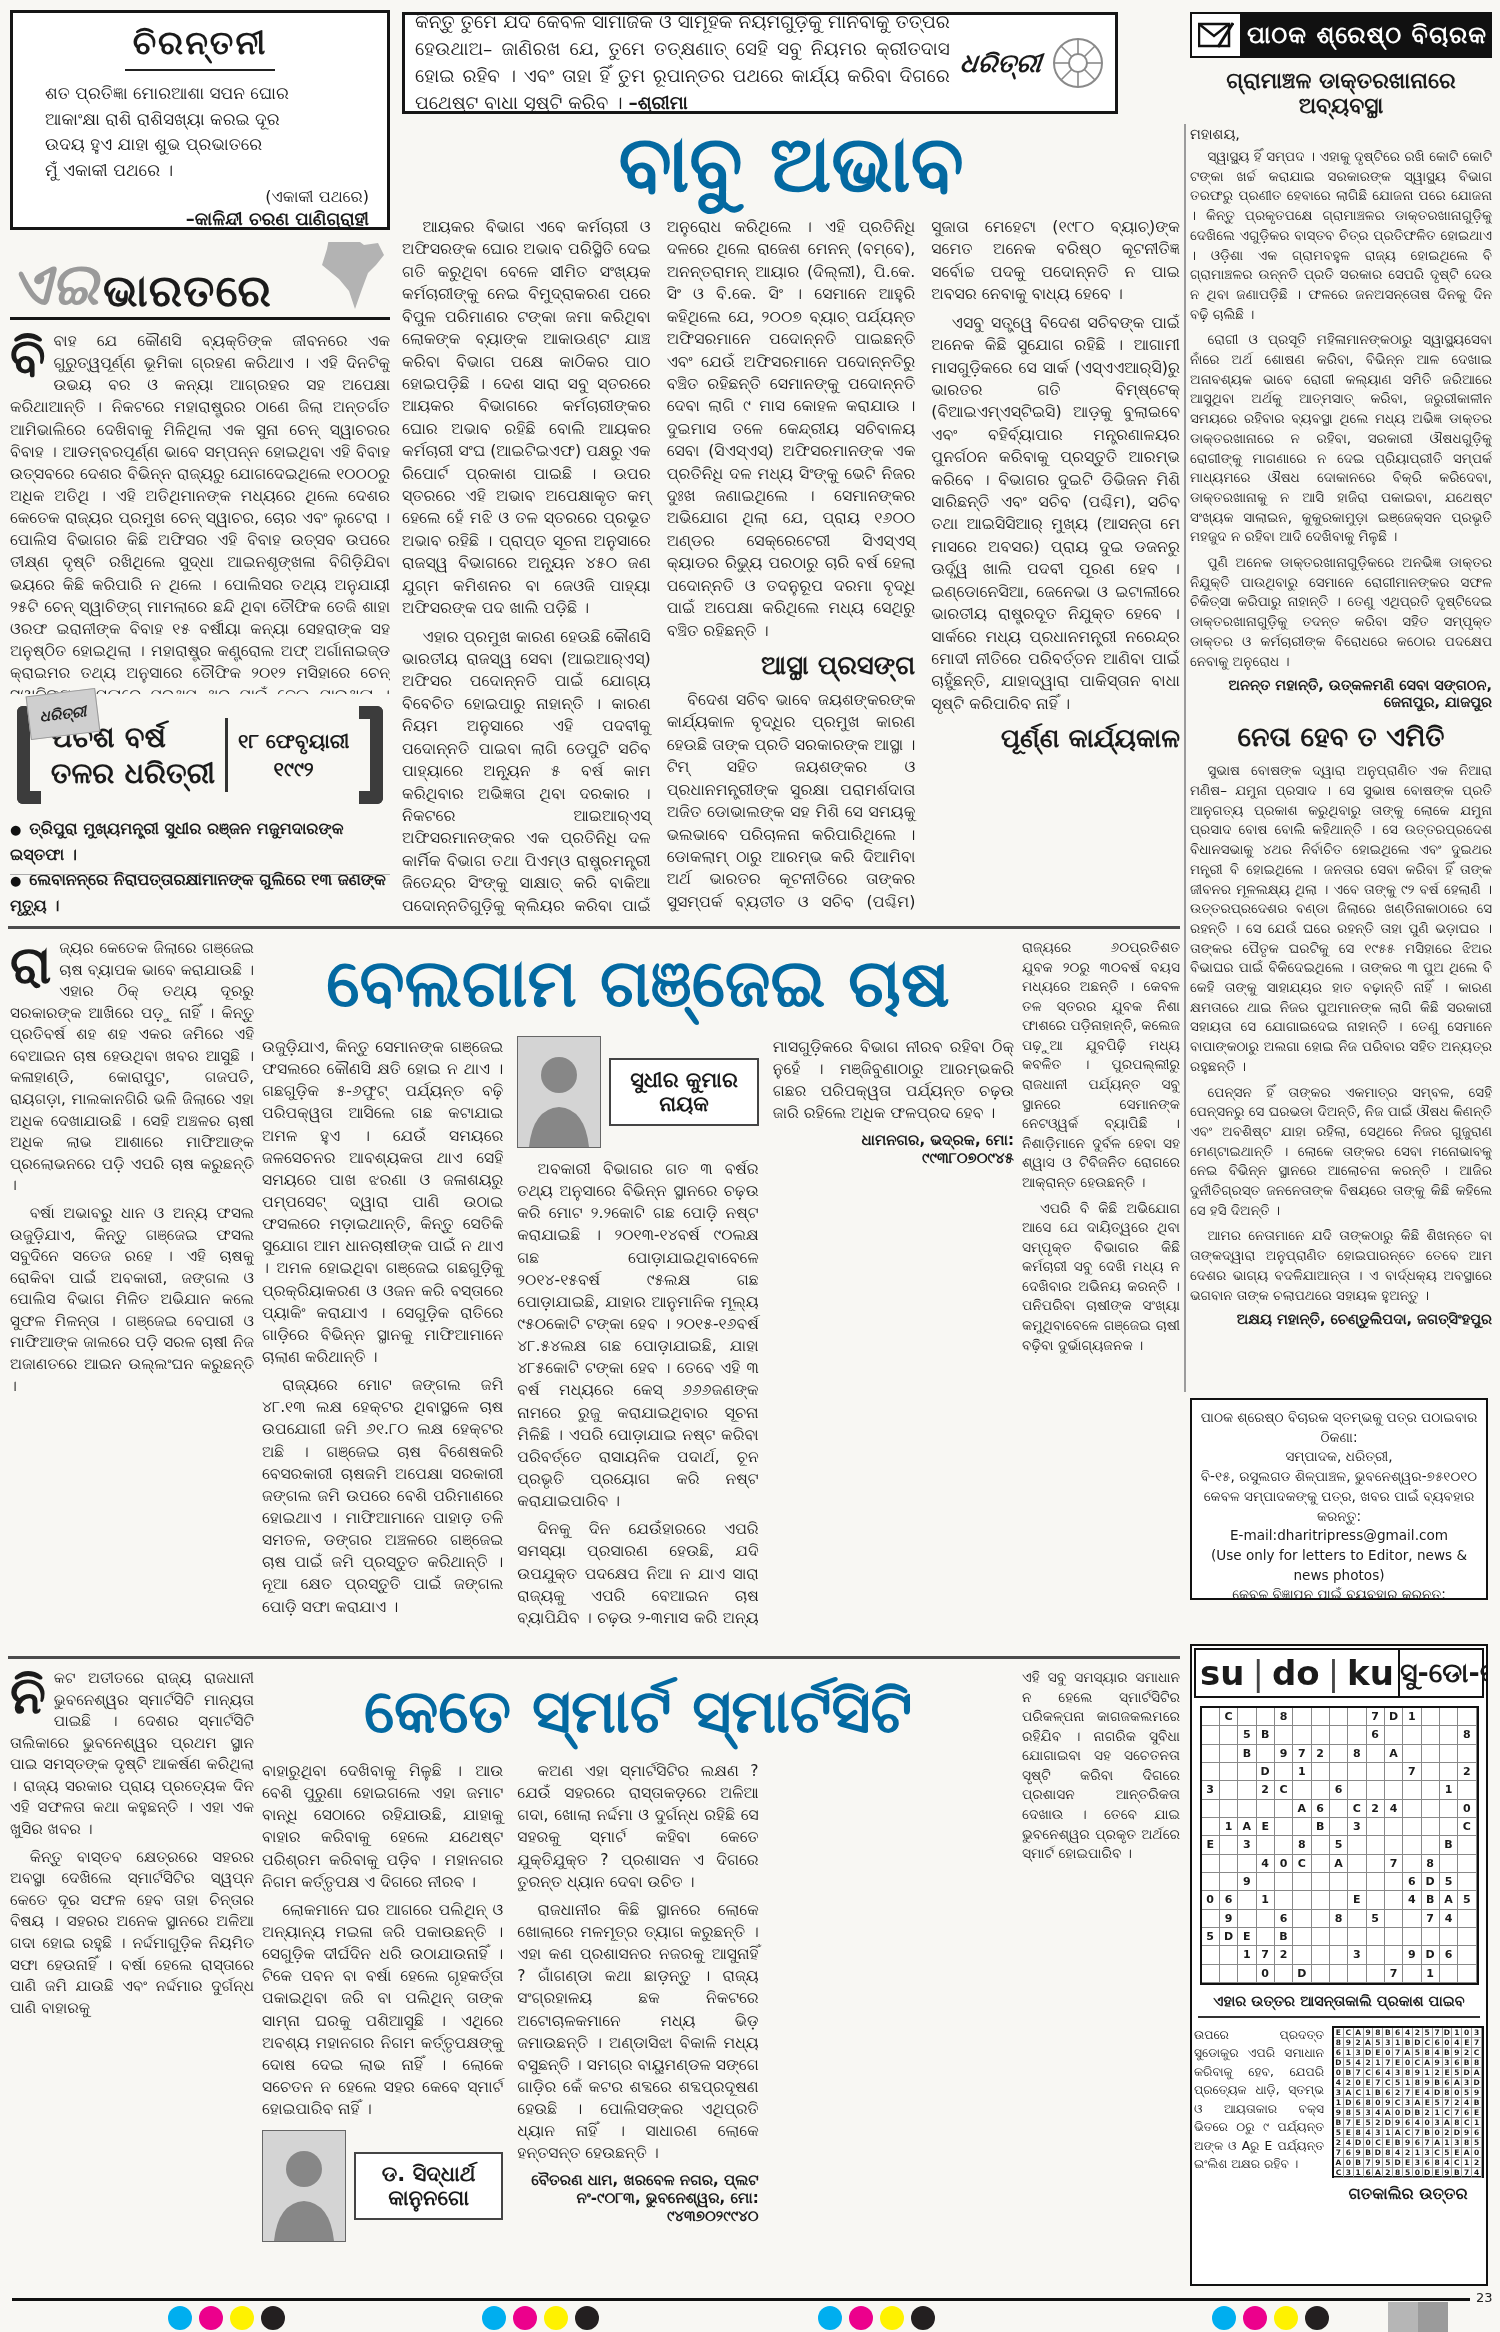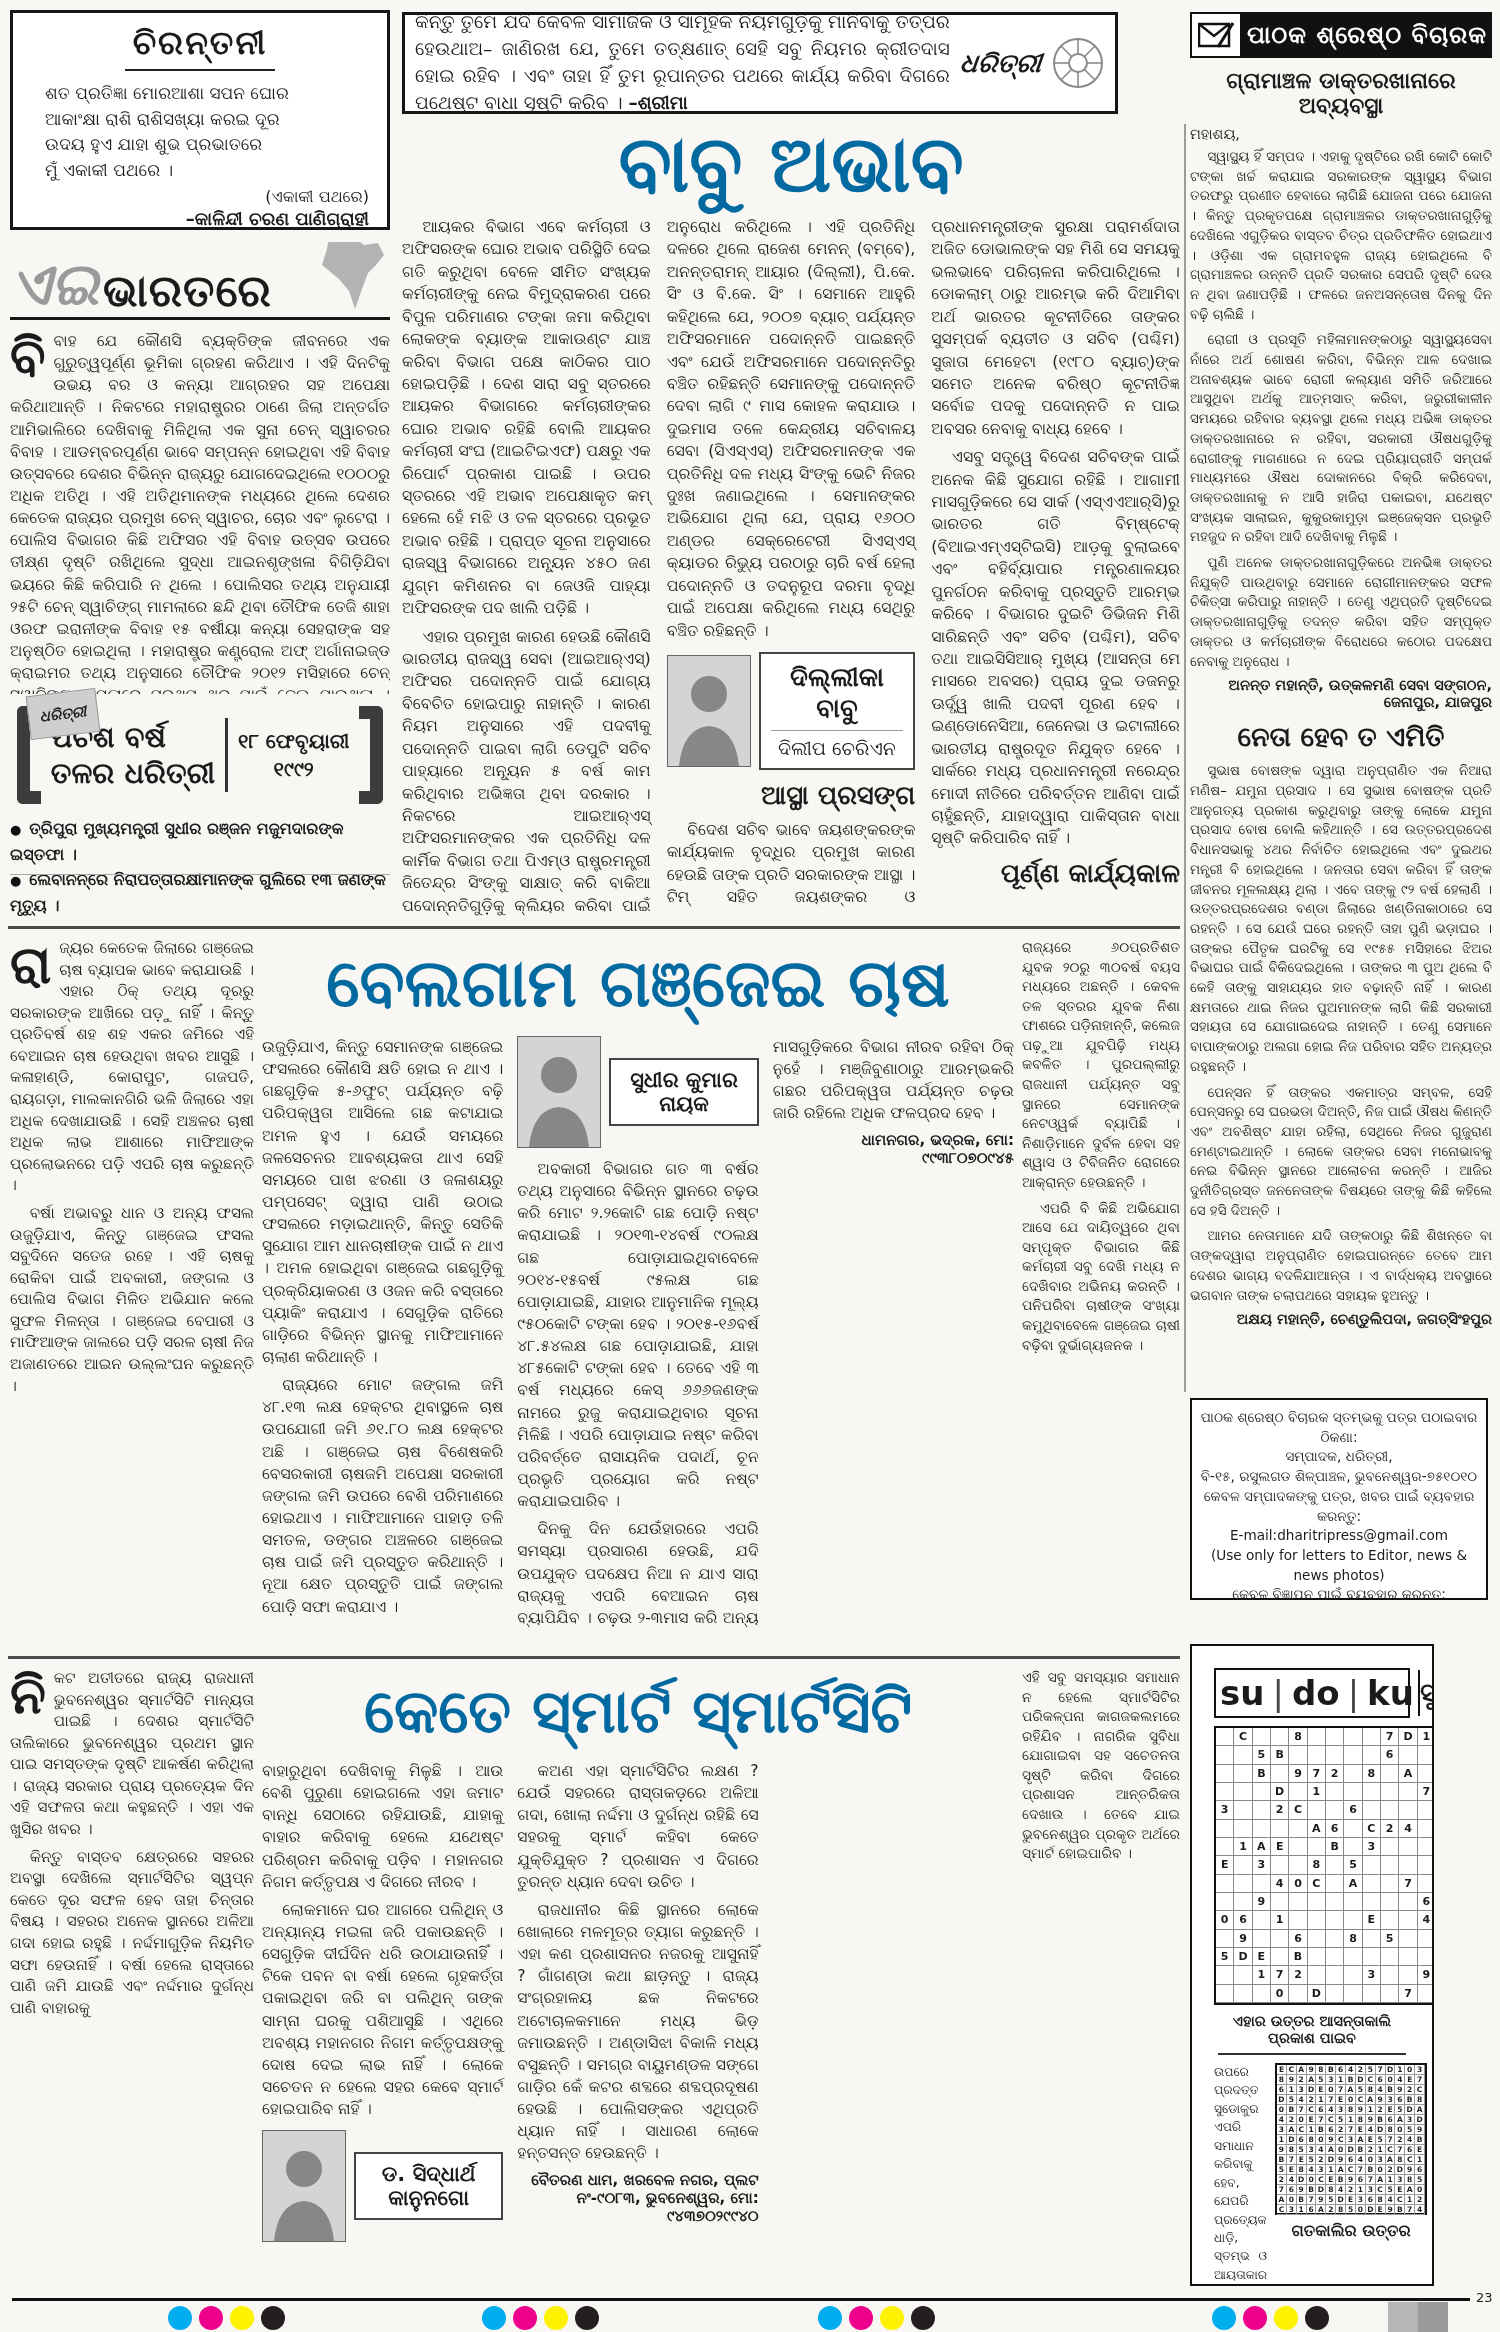--- a/index.html
+++ b/index.html
@@ -86,22 +86,22 @@
   #ganja-right{left:1022px;top:938px;width:158px;height:708px;}
   #ganja-right p,#smart-right p{font-size:13.8px;}
   .sign-off{font-size:15px;font-weight:bold;text-align:right;}
   #smart-left{left:10px;top:1668px;width:244px;height:622px;}
   #smart-main{left:262px;top:1668px;width:752px;height:624px;}
   #headline-smart{font-size:60px;line-height:86px;height:86px;}
   #smart-cols{height:526px;columns:3;column-gap:14px;column-fill:auto;overflow:hidden;margin-top:6px;}
   #smart-cols p{font-size:15.6px;}
   #smart-right{left:1022px;top:1668px;width:158px;height:622px;}
   
-  #sudoku-box{left:1190px;top:1644px;width:244px;height:642px;border:2.5px solid #111;background:#fff;
-              padding:22px;overflow:hidden;}
+  #sudoku-box{left:1190px;top:1644px;width:298px;height:642px;border:2.5px solid #111;background:#fff;
+              padding:2px;overflow:hidden;}
   #sudoku-header{display:flex;height:50px;border:2px solid #111;margin-bottom:8px;}
   #sudoku-header .latin{flex:1.15;display:flex;align-items:center;justify-content:center;font-size:34px;font-weight:800;}
   #sudoku-header .latin span{padding:0 4px;}
   #sudoku-header .latin .vb{color:#444;font-weight:400;}
   #sudoku-header .odia{flex:1;border-left:2px solid #111;display:flex;align-items:center;justify-content:center;
                        font-size:27px;font-weight:bold;white-space:nowrap;}
   .sgrid{display:grid;border:2.5px solid #111;background:#fff;}
   #puzzle-grid{grid-template-columns:repeat(15,1fr);width:279px;height:279px;margin:0 auto;}
   #puzzle-grid .cell{border-right:1px solid #888;border-bottom:1px solid #888;display:flex;align-items:center;
                      justify-content:center;font-size:11px;font-weight:bold;}
@@ -156,33 +156,20 @@
       <line x1="44" y1="10" x2="33" y2="21"></line>
         <line x1="21" y1="33" x2="10" y2="44"></line>
     </g>
   </svg>
 </div>
 
 <h1 class="abs headline" id="headline-babu">ବାବୁ ଅଭାବ</h1>
 <div class="abs body-txt" id="babu-body">
   <p class="indent">ଆୟକର ବିଭାଗ ଏବେ କର୍ମଚାରୀ ଓ ଅଫିସରଙ୍କ ଘୋର ଅଭାବ ପରିସ୍ଥିତି ଦେଇ ଗତି କରୁଥିବା ବେଳେ ସୀମିତ ସଂଖ୍ୟକ କର୍ମଚାରୀଙ୍କୁ ନେଇ ବିମୁଦ୍ରାକରଣ ପରେ ବିପୁଳ ପରିମାଣର ଟଙ୍କା ଜମା କରିଥିବା ଲୋକଙ୍କ ବ୍ୟାଙ୍କ ଆକାଉଣ୍ଟ ଯାଞ୍ଚ କରିବା ବିଭାଗ ପକ୍ଷେ କାଠିକର ପାଠ ହୋଇପଡ଼ିଛି । ଦେଶ ସାରା ସବୁ ସ୍ତରରେ ଆୟକର ବିଭାଗରେ କର୍ମଚାରୀଙ୍କର ଘୋର ଅଭାବ ରହିଛି ବୋଲି ଆୟକର କର୍ମଚାରୀ ସଂଘ (ଆଇଟିଇଏଫ) ପକ୍ଷରୁ ଏକ ରିପୋର୍ଟ ପ୍ରକାଶ ପାଇଛି । ଉପର ସ୍ତରରେ ଏହି ଅଭାବ ଅପେକ୍ଷାକୃତ କମ୍ ହେଲେ ହେଁ ମଝି ଓ ତଳ ସ୍ତରରେ ପ୍ରଭୂତ ଅଭାବ ରହିଛି । ପ୍ରାପ୍ତ ସୂଚନା ଅନୁସାରେ ରାଜସ୍ୱ ବିଭାଗରେ ଅନ୍ୟୂନ ୪୫୦ ଜଣ ଯୁଗ୍ମ କମିଶନର ବା ଜେଓଜି ପାହ୍ୟା ଅଫିସରଙ୍କ ପଦ ଖାଲି ପଡ଼ିଛି ।</p>
   <p class="indent">ଏହାର ପ୍ରମୁଖ କାରଣ ହେଉଛି କୌଣସି ଭାରତୀୟ ରାଜସ୍ୱ ସେବା (ଆଇଆର୍‌ଏସ୍) ଅଫିସର ପଦୋନ୍ନତି ପାଇଁ ଯୋଗ୍ୟ ବିବେଚିତ ହୋଇପାରୁ ନାହାନ୍ତି । କାରଣ ନିୟମ ଅନୁସାରେ ଏହି ପଦବୀକୁ ପଦୋନ୍ନତି ପାଇବା ଲାଗି ଡେପୁଟି ସଚିବ ପାହ୍ୟାରେ ଅନ୍ୟୂନ ୫ ବର୍ଷ କାମ କରିଥିବାର ଅଭିଜ୍ଞତା ଥିବା ଦରକାର । ନିକଟରେ ଆଇଆର୍‌ଏସ୍ ଅଫିସରମାନଙ୍କର ଏକ ପ୍ରତିନିଧି ଦଳ କାର୍ମିକ ବିଭାଗ ତଥା ପିଏମ୍‌ଓ ରାଷ୍ଟ୍ରମନ୍ତ୍ରୀ ଜିତେନ୍ଦ୍ର ସିଂଙ୍କୁ ସାକ୍ଷାତ୍ କରି ବାକିଆ ପଦୋନ୍ନତିଗୁଡ଼ିକୁ କ୍ଲିୟର କରିବା ପାଇଁ ଅନୁରୋଧ କରିଥିଲେ । ଏହି ପ୍ରତିନିଧି ଦଳରେ ଥିଲେ ରାଜେଶ ମେନନ୍ (ବମ୍ବେ), ଅନନ୍ତରାମନ୍ ଆୟାର (ଦିଲ୍ଲୀ), ପି.କେ. ସିଂ ଓ ବି.କେ. ସିଂ । ସେମାନେ ଆହୁରି କହିଥିଲେ ଯେ, ୨୦୦୭ ବ୍ୟାଚ୍ ପର୍ଯ୍ୟନ୍ତ ଅଫିସରମାନେ ପଦୋନ୍ନତି ପାଇଛନ୍ତି ଏବଂ ଯେଉଁ ଅଫିସରମାନେ ପଦୋନ୍ନତିରୁ ବଞ୍ଚିତ ରହିଛନ୍ତି ସେମାନଙ୍କୁ ପଦୋନ୍ନତି ଦେବା ଲାଗି ୯ ମାସ କୋହଳ କରାଯାଉ । ଦୁଇମାସ ତଳେ କେନ୍ଦ୍ରୀୟ ସଚିବାଳୟ ସେବା (ସିଏସ୍‌ଏସ୍) ଅଫିସରମାନଙ୍କ ଏକ ପ୍ରତିନିଧି ଦଳ ମଧ୍ୟ ସିଂଙ୍କୁ ଭେଟି ନିଜର ଦୁଃଖ ଜଣାଇଥିଲେ । ସେମାନଙ୍କର ଅଭିଯୋଗ ଥିଲା ଯେ, ପ୍ରାୟ ୧୬୦୦ ଅଣ୍ଡର ସେକ୍ରେଟେରୀ ସିଏସ୍‌ଏସ୍ କ୍ୟାଡର ରିଭ୍ୟୁ ପରଠାରୁ ଚାରି ବର୍ଷ ହେଲା ପଦୋନ୍ନତି ଓ ତଦନୁରୂପ ଦରମା ବୃଦ୍ଧି ପାଇଁ ଅପେକ୍ଷା କରିଥିଲେ ମଧ୍ୟ ସେଥିରୁ ବଞ୍ଚିତ ରହିଛନ୍ତି ।</p>
-  <div class="author-unit">
-    <div class="photo">
-      <svg width="82" height="110" viewBox="0 0 82 110">
-          <rect width="82" height="110" fill="#d4d4d4"></rect>
-          <circle cx="41" cy="38" r="18" fill="#878787"></circle>
-          <path d="M11 110 Q15 72 41 70 Q67 72 71 110 Z" fill="#878787"></path>
-        </svg>
-    </div>
-    <div class="author-card">
-      <div class="t1">ଦିଲ୍ଲୀକା ବାବୁ</div>
-      <div class="t2">ଦିଲୀପ ଚେରିଏନ</div>
-    </div>
-  </div>
   <div class="subhead">ଆସ୍ଥା ପ୍ରସଙ୍ଗ</div>
   <p class="indent">ବିଦେଶ ସଚିବ ଭାବେ ଜୟଶଙ୍କରଙ୍କ କାର୍ଯ୍ୟକାଳ ବୃଦ୍ଧିର ପ୍ରମୁଖ କାରଣ ହେଉଛି ତାଙ୍କ ପ୍ରତି ସରକାରଙ୍କ ଆସ୍ଥା । ଟିମ୍ ସହିତ ଜୟଶଙ୍କର ଓ ପ୍ରଧାନମନ୍ତ୍ରୀଙ୍କ ସୁରକ୍ଷା ପରାମର୍ଶଦାତା ଅଜିତ ଡୋଭାଲଙ୍କ ସହ ମିଶି ସେ ସମୟକୁ ଭଲଭାବେ ପରିଚାଳନା କରିପାରିଥିଲେ । ଡୋକଲାମ୍ ଠାରୁ ଆରମ୍ଭ କରି ଦିଆମିବା ଅର୍ଥ ଭାରତର କୂଟନୀତିରେ ତାଙ୍କର ସୁସମ୍ପର୍କ ବ୍ୟତୀତ ଓ ସଚିବ (ପଶ୍ଚିମ) ସୁଜାତା ମେହେଟା (୧୯୮୦ ବ୍ୟାଚ୍)ଙ୍କ ସମେତ ଅନେକ ବରିଷ୍ଠ କୂଟନୀତିଜ୍ଞ ସର୍ବୋଚ୍ଚ ପଦକୁ ପଦୋନ୍ନତି ନ ପାଇ ଅବସର ନେବାକୁ ବାଧ୍ୟ ହେବେ ।</p>
   <p class="indent">ଏସବୁ ସତ୍ତ୍ୱେ ବିଦେଶ ସଚିବଙ୍କ ପାଇଁ ଅନେକ କିଛି ସୁଯୋଗ ରହିଛି । ଆଗାମୀ ମାସଗୁଡ଼ିକରେ ସେ ସାର୍କ (ଏସ୍‌ଏଏଆର୍‌ସି)ରୁ ଭାରତର ଗତି ବିମ୍‌ଷ୍ଟେକ୍ (ବିଆଇଏମ୍‌ଏସ୍‌ଟିଇସି) ଆଡ଼କୁ ବୁଲାଇବେ ଏବଂ ବହିର୍ବ୍ୟାପାର ମନ୍ତ୍ରଣାଳୟର ପୁନର୍ଗଠନ କରିବାକୁ ପ୍ରସ୍ତୁତି ଆରମ୍ଭ କରିବେ । ବିଭାଗର ଦୁଇଟି ଡିଭିଜନ ମିଶି ସାରିଛନ୍ତି ଏବଂ ସଚିବ (ପଶ୍ଚିମ), ସଚିବ ତଥା ଆଇସିସିଆର୍ ମୁଖ୍ୟ (ଆସନ୍ତା ମେ ମାସରେ ଅବସର) ପ୍ରାୟ ଦୁଇ ଡଜନରୁ ଊର୍ଦ୍ଧ୍ୱ ଖାଲି ପଦବୀ ପୂରଣ ହେବ । ଇଣ୍ଡୋନେସିଆ, ଜେନେଭା ଓ ଇଟାଲୀରେ ଭାରତୀୟ ରାଷ୍ଟ୍ରଦୂତ ନିଯୁକ୍ତ ହେବେ । ସାର୍କରେ ମଧ୍ୟ ପ୍ରଧାନମନ୍ତ୍ରୀ ନରେନ୍ଦ୍ର ମୋଦୀ ନୀତିରେ ପରିବର୍ତ୍ତନ ଆଣିବା ପାଇଁ ଚାହୁଁଛନ୍ତି, ଯାହାଦ୍ୱାରା ପାକିସ୍ତାନ ବାଧା ସୃଷ୍ଟି କରିପାରିବ ନାହିଁ ।</p>
   <div class="subhead">ପୂର୍ଣ୍ଣ କାର୍ଯ୍ୟକାଳ</div>
 
 </div>
 
 <div class="abs" id="ei-section">
   <div id="ei-head">
     <span class="script">ଏଇ</span>

